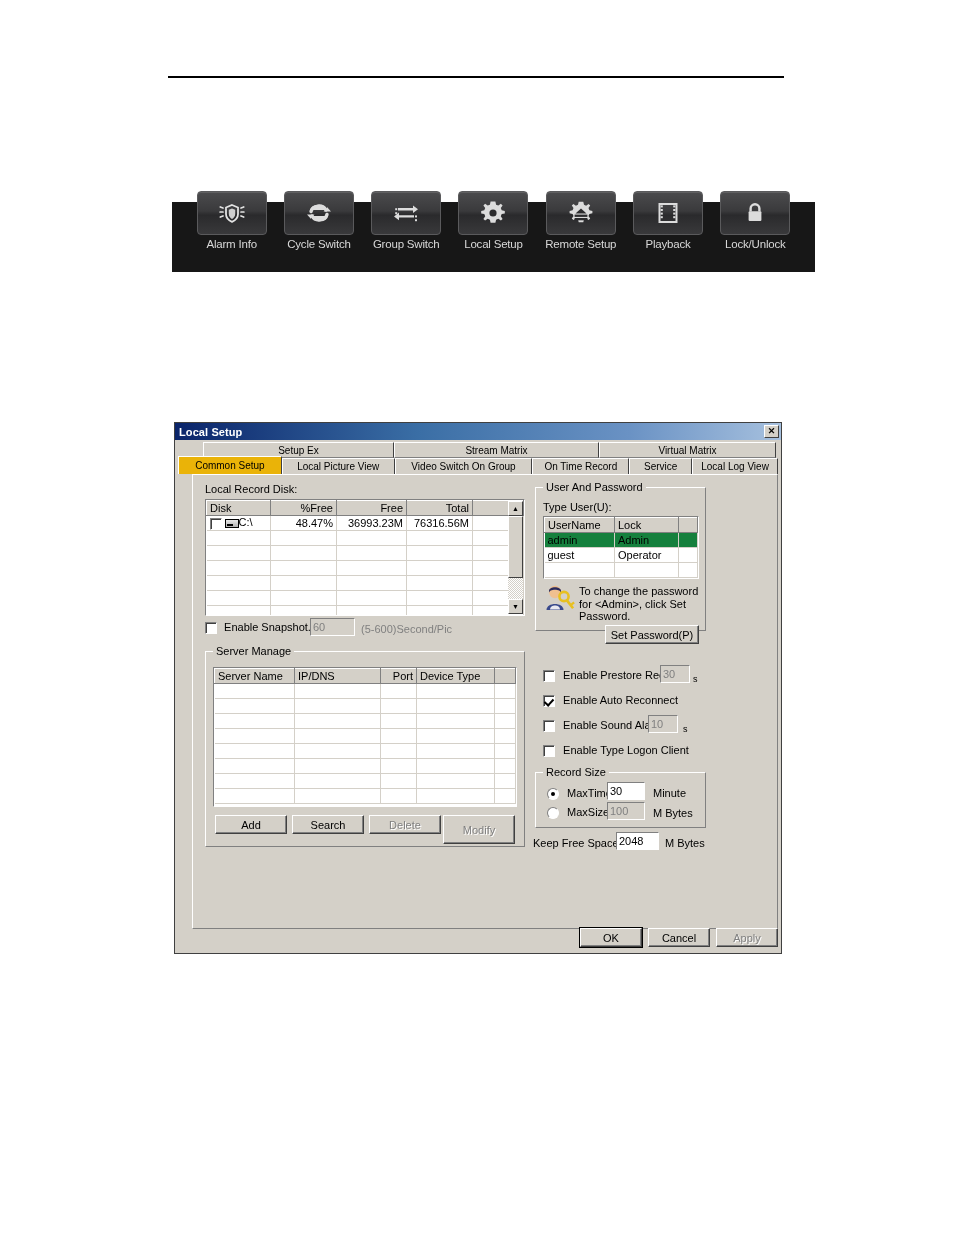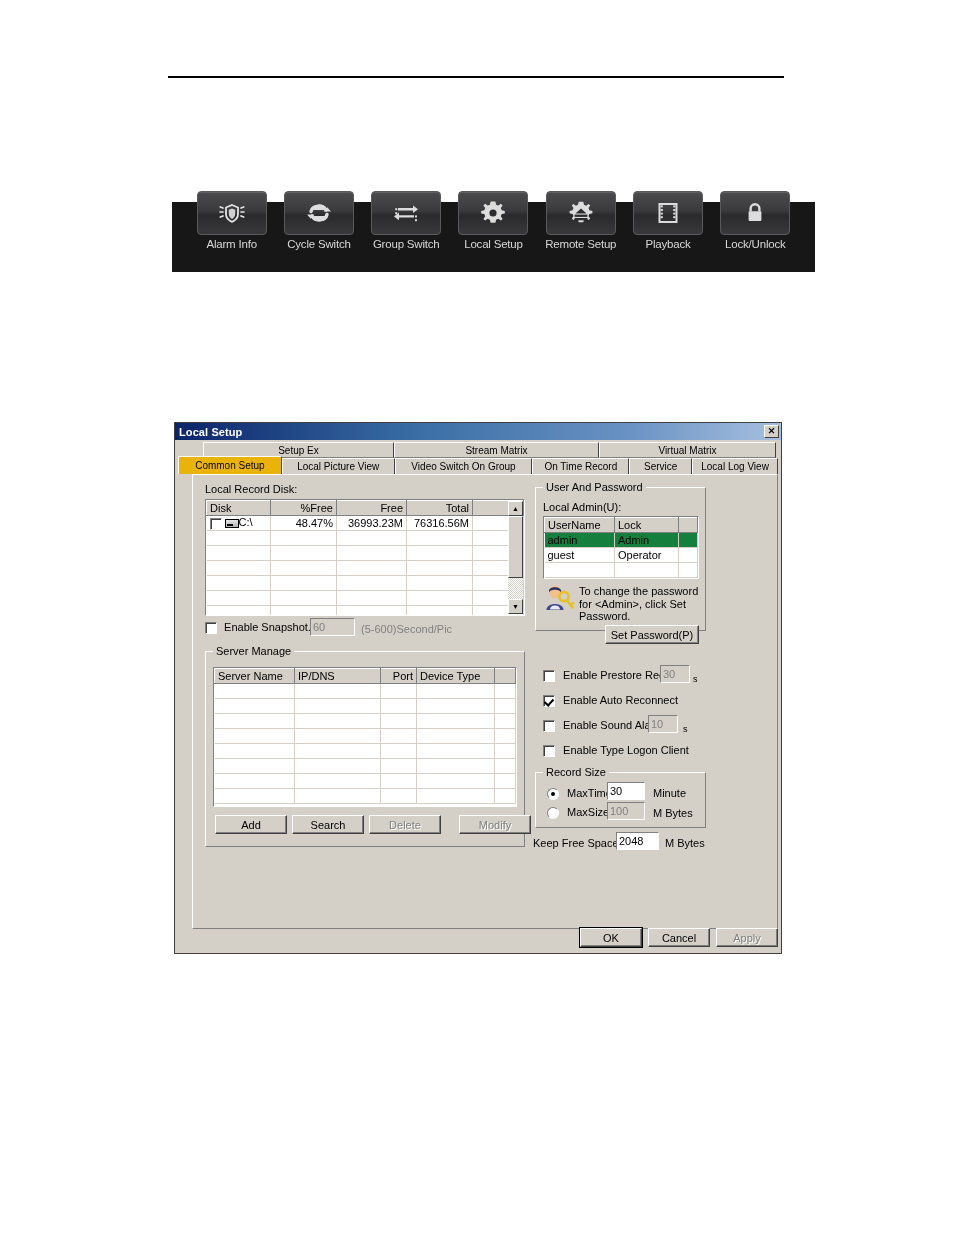--- a/index.html
+++ b/index.html
@@ -682,28 +682,28 @@
               <td></td>
               <td></td>
             </tr>
         </tbody>
       </table>
     </div>
 
     <div class="btn" style="position:absolute; left:22px; top:340px; width:72px; height:19px">Add</div>
     <div class="btn" style="position:absolute; left:99px; top:340px; width:72px; height:19px">Search</div>
     <div class="btn disabled" style="position:absolute; left:176px; top:340px; width:72px; height:19px">Delete</div>
-    <div class="btn disabled" style="position:absolute; left:266px; top:340px; width:72px; height:19px">Modify</div>
+    <div class="btn disabled" style="position:absolute; left:250px; top:340px; width:72px; height:29px">Modify</div>
 
     <div class="grp" style="left:342px; top:12px; width:171px; height:144px">
       <div class="grp-inner"></div>
       <div class="grp-title">User And Password</div>
     </div>
 
-    <div class="lbl" style="left:350px; top:26px">Local Admin(U):</div>
+    <div class="lbl" style="left:350px; top:26px">Type User(U):</div>
 
     <div class="grid" style="left:350px; top:41px; width:156px; height:63px">
       <table>
         <thead>
           <tr>
             <th class="ta-l" style="width:70px">UserName</th>
             <th class="ta-l" style="width:64px">Lock</th>
             <th class="ta-l"></th>
           </tr>
         </thead>

